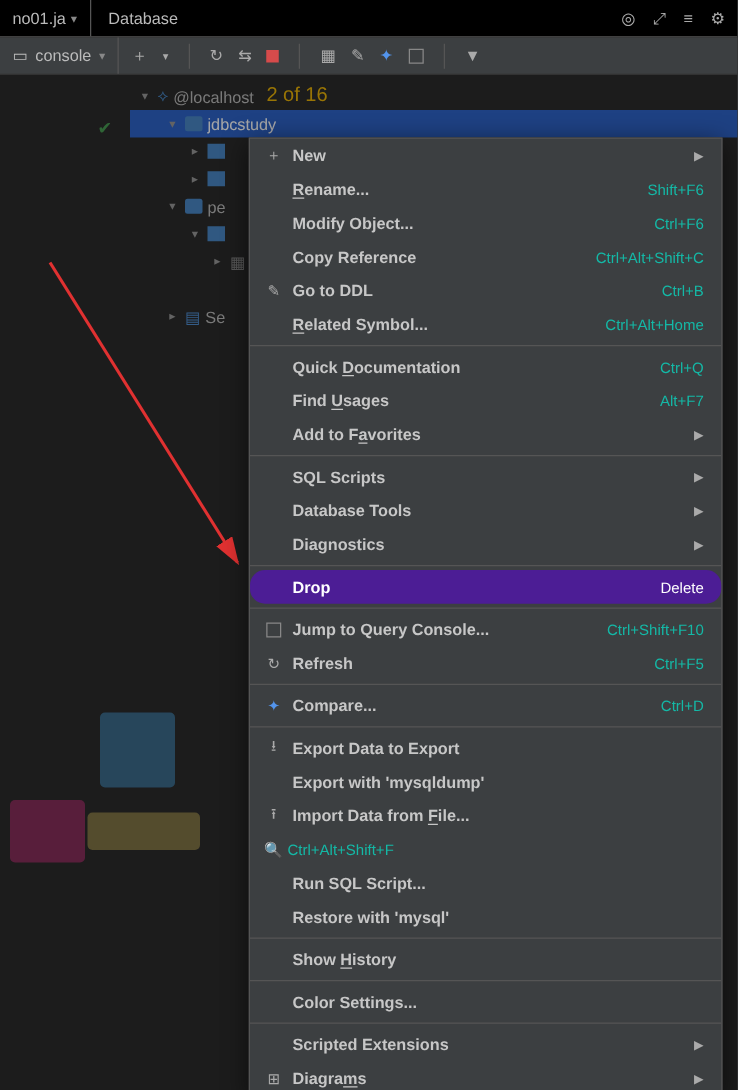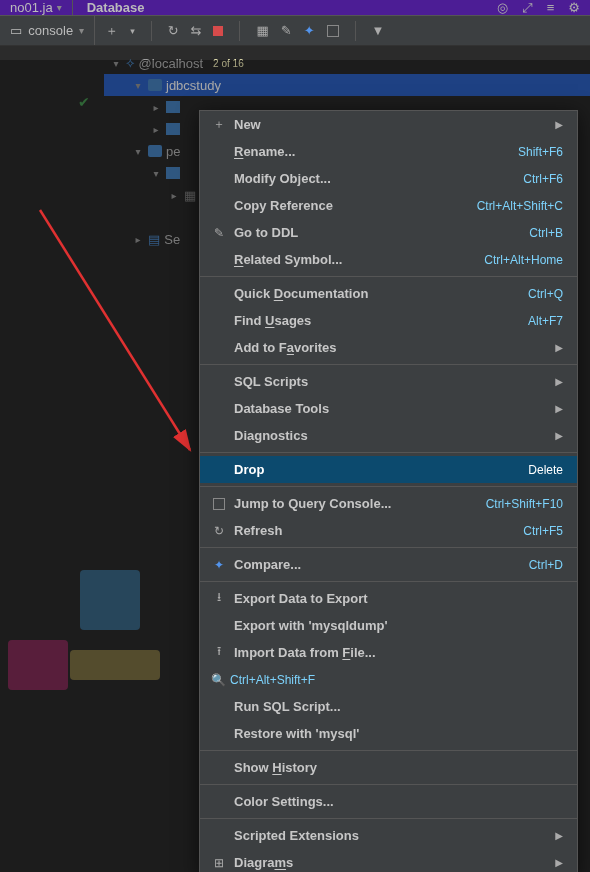--- a/index.html
+++ b/index.html
@@ -1,42 +1,42 @@
 <!DOCTYPE html>
 <html><head>
 <meta charset="utf-8">
 <style>
 * { margin: 0; padding: 0; box-sizing: border-box; font-family: -apple-system, "Segoe UI", Arial, sans-serif; }
 body { width: 590px; height: 872px; background: #2b2b2b; color: #bbbbbb; font-size: 13px; overflow: hidden; position: relative; }
 
 
-.header { height: 16px; background: #4c1d95; border-bottom: 1px solid #555; display: flex; align-items: center; }
+.header { height: 30px; background: #000000; border-bottom: 1px solid #555; display: flex; align-items: center; }
 .tab { padding: 0 10px; height: 100%; display: flex; align-items: center; gap: 4px; color: #bbb; }
 .tab-close { color: #888; font-size: 10px; }
-.panel-title { padding: 0 14px; color: #bbb; font-weight: 700; }
+.panel-title { padding: 0 14px; color: #bbb; font-weight: 400; }
 .vdiv { width: 1px; height: 100%; background: #555; }
 .header-tools { margin-left: auto; display: flex; align-items: center; gap: 14px; padding-right: 10px; color: #aaa; }
 
 
 .toolbar { height: 30px; background: #3c3f41; border-bottom: 1px solid #323232; display: flex; align-items: center; }
 .console-chip { padding: 0 10px; height: 100%; display: flex; align-items: center; gap: 6px; color: #bbb; border-right: 1px solid #555; }
 .tb-icons { display: flex; align-items: center; gap: 12px; padding: 0 10px; color: #aaa; }
 .tb-sep { width: 1px; height: 20px; background: #555; margin: 0 4px; }
 .red-sq { width: 10px; height: 10px; background: #d64b4b; }
 
 
 .tree-area { position: relative; padding-top: 6px; }
 .tree-row { display: flex; align-items: center; height: 22px; padding-left: 6px; font-size: 13px; gap: 4px; }
 .tree-row.sel { background: #2f65ca; color: #fff; }
 .chev { width: 12px; color: #999; font-size: 10px; text-align: center; }
 .chev.space { visibility: hidden; }
 .db-icon, .folder-icon, .schema-icon { width: 14px; height: 12px; display: inline-block; }
 .folder-icon { background: #4a88c7; }
 .schema-icon { background: #4a88c7; border-radius: 2px; }
-.count { color: #fef9c3; font-size: 10px; margin-left: 6px; }
+.count { color: #eab308; font-size: 16px; margin-left: 6px; }
 .indent { display: inline-block; }
 .i1 { width: 18px; } .i2 { width: 36px; } .i3 { width: 54px; }
 
 
 .gutter-check { position: absolute; left: 78px; top: 94px; color: #499c54; font-size: 14px; }
 
 
 .dim { position: absolute; inset: 60px 0 0 0; background: rgba(0,0,0,0.35); pointer-events: none; }
 
 
@@ -44,25 +44,25 @@
 .b1 { left: 8px; top: 640px; width: 60px; height: 50px; background: #d63384; }
 .b2 { left: 80px; top: 570px; width: 60px; height: 60px; background: #4aa3de; }
 .b3 { left: 70px; top: 650px; width: 90px; height: 30px; background: #c8b35b; }
 
 
 .arrow-svg { position: absolute; left: 30px; top: 200px; pointer-events: none; }
 
 
 .menu { position: absolute; left: 199px; top: 110px; width: 379px; background: #3c3f41; border: 1px solid #555; box-shadow: 0 4px 20px rgba(0,0,0,0.6); }
 .menu-row { display: flex; align-items: center; height: 27px; padding: 0 14px 0 8px; color: #c7c7c7; cursor: default; position: relative; }
-.menu-row.hov { background: #0c4a6e; color: #fff; }
+.menu-row.hov { background: #4c1d95; color: #fff; border-radius: 12px; }
 .menu-row.hov .shortcut { color: #fff; }
 .menu-ico { width: 22px; display: flex; align-items: center; justify-content: center; color: #aaa; font-size: 12px; }
 .menu-label { flex: 1; padding-left: 4px; font-weight: bold; }
-.shortcut { color: #7dd3fc; font-size: 12px; }
+.shortcut { color: #14b8a6; font-size: 12px; }
 .submenu-arrow { color: #aaa; font-size: 10px; margin-left: auto; }
 .menu-sep { height: 1px; background: #555; margin: 3px 0; }
 .mn { text-decoration: underline; text-underline-offset: 2px; }
 
 
 .ico-box { width:12px; height:12px; border:1px solid #888; display:inline-block; }
 </style>
 </head>
 <body>
 

